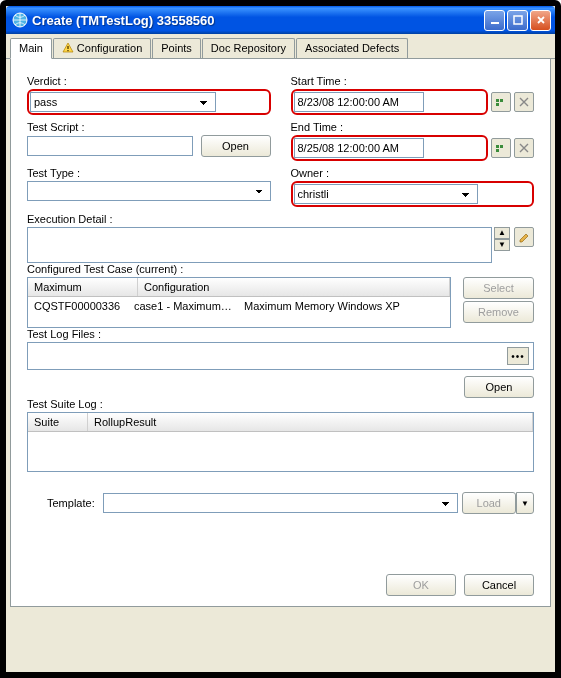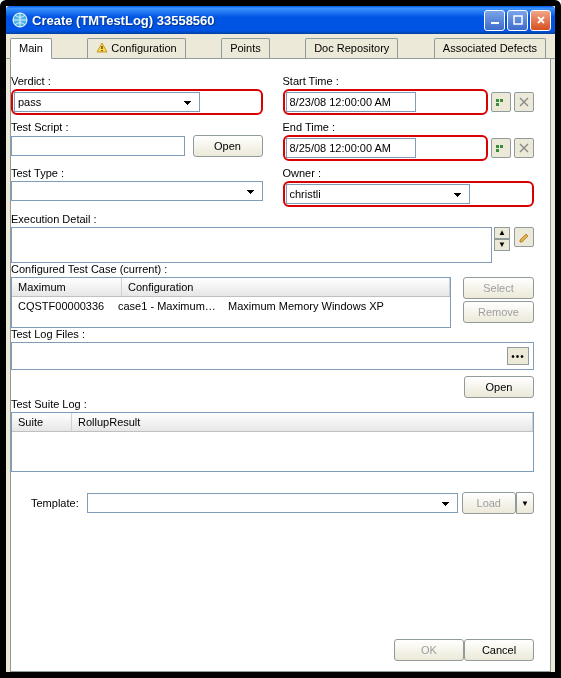--- a/index.html
+++ b/index.html
@@ -4,25 +4,25 @@
 <style>
 * { box-sizing: border-box; margin: 0; padding: 0; }
 body { font-family: Tahoma, Arial, sans-serif; font-size: 11px; background: #fff; }
 .window { width: 561px; height: 678px; border: 6px solid #000000; border-radius: 6px 6px 0 0; background: #ECE9D8; position: relative; }
 .titlebar { height: 28px; background: linear-gradient(to bottom, #0058E6 0%, #3A93FF 8%, #0054E3 40%, #0054E3 88%, #0040A0 100%); border-radius: 4px 4px 0 0; display: flex; align-items: center; padding: 0 4px 0 6px; color: #fff; font-weight: bold; font-size: 13px; }
 .titlebar .globe { width: 16px; height: 16px; margin-right: 4px; display: inline-block; }
 .titlebar .title-text { flex: 1; text-shadow: 1px 1px 1px rgba(0,0,0,0.4); }
 .winbtn { width: 21px; height: 21px; margin-left: 2px; border: 1px solid #fff; border-radius: 3px; display: flex; align-items: center; justify-content: center; font-weight: bold; font-size: 11px; color: #fff; }
 .winbtn.min,.winbtn.max { background: linear-gradient(to bottom,#7BA4E8,#3C6BCB); }
 .winbtn.close { background: linear-gradient(to bottom,#F1A689,#D64F1F); }
-.tabs { display: flex; background: #ECE9D8; padding: 4px 8px 0 4px; border-bottom: 1px solid #919B9C; justify-content: space-between; }
+.tabs { display: flex; background: #ECE9D8; padding: 4px 8px 0 4px; border-bottom: 1px solid #919B9C; }
 .tab { padding: 3px 8px 4px 8px; background: #ECE9D8; border: 1px solid #919B9C; border-bottom: none; border-radius: 2px 2px 0 0; margin-right: 1px; font-size: 11px; display: flex; align-items: center; gap: 3px; position: relative; }
 .tab.active { background: #fff; z-index: 2; border-bottom: 1px solid #fff; margin-bottom: -1px; }
 .warn-icon { width: 12px; height: 12px; }
-.panel { background: #fff; margin: 0 4px 4px 4px; padding: 16px 16px 0 0; border: 1px solid #919B9C; border-top: none; height: 613px; overflow: hidden; position: relative; }
+.panel { background: #fff; margin: 0 4px 4px 4px; padding: 16px 16px 0 16px; border: 1px solid #919B9C; border-top: none; height: 548px; overflow: hidden; position: relative; }
 .row { display: flex; gap: 20px; margin-bottom: 6px; }
 .col { flex: 1; display: flex; flex-direction: column; gap: 2px; }
 label.field-label { font-size: 11px; color: #000; }
 .redbox { border: 2px solid #D80000; border-radius: 6px; padding: 1px; display: inline-block; }
 .combo, .textinput { width: 100%; height: 20px; border: 1px solid #7F9DB9; background: #fff; font-size: 11px; padding: 1px 3px; }
 .combo { appearance: none; background-image: linear-gradient(45deg, transparent 50%, #000 50%), linear-gradient(135deg, #000 50%, transparent 50%); background-position: calc(100% - 11px) 8px, calc(100% - 7px) 8px; background-size: 4px 4px, 4px 4px; background-repeat: no-repeat; padding-right: 20px; }
 .combo-btn-area { display: flex; align-items: center; gap: 3px; }
 .combo-btn-area .combo-wrap { flex: 1; }
 .iconbtn { width: 20px; height: 20px; border: 1px solid #919B9C; background: #ECE9D8; border-radius: 2px; display: flex; align-items: center; justify-content: center; font-size: 10px; }
 .btn { min-width: 70px; height: 22px; border: 1px solid #919B9C; background: linear-gradient(to bottom,#fff,#ECE9D8); border-radius: 3px; font-size: 11px; padding: 0 14px; cursor: pointer; }
@@ -34,21 +34,21 @@
 .grid-head { display: flex; background: linear-gradient(to bottom,#fff,#E6E6E6); border-bottom: 1px solid #C0C0C0; font-size: 11px; }
 .grid-head > div { padding: 3px 6px; border-right: 1px solid #D0D0D0; }
 .grid-row { display: flex; font-size: 11px; }
 .grid-row > div { padding: 3px 6px; overflow: hidden; white-space: nowrap; text-overflow: ellipsis; }
 .section { margin-bottom: 0; }
 .side-btns { display: flex; flex-direction: column; gap: 2px; margin-left: 12px; }
 .hline { display: flex; align-items: flex-start; }
 .footer-template { margin-top: 10px; padding: 10px 0 6px 0; display: flex; align-items: center; gap: 4px; }
 .footer-template label { margin-left: 20px; margin-right: 4px; }
 .dropbtn { width: 18px; height: 22px; border: 1px solid #919B9C; background: linear-gradient(to bottom,#fff,#ECE9D8); border-radius: 0 3px 3px 0; margin-left: -4px; font-size: 8px; }
-.dialog-footer { position: absolute; bottom: 10px; right: 16px; display: flex; }
+.dialog-footer { position: absolute; bottom: 10px; right: 16px; display: flex; gap: 8px; }
 .ellipsis-btn { width: 22px; height: 18px; border: 1px solid #919B9C; background: #ECE9D8; font-size: 10px; letter-spacing: 1px; }
 .filebox { border: 1px solid #7F9DB9; background: #fff; height: 28px; display: flex; align-items: center; justify-content: flex-end; padding-right: 4px; }
 </style>
 </head>
 <body>
 
 <div class="window">
   <div class="titlebar">
     <span class="globe">
       <svg viewBox="0 0 16 16">

